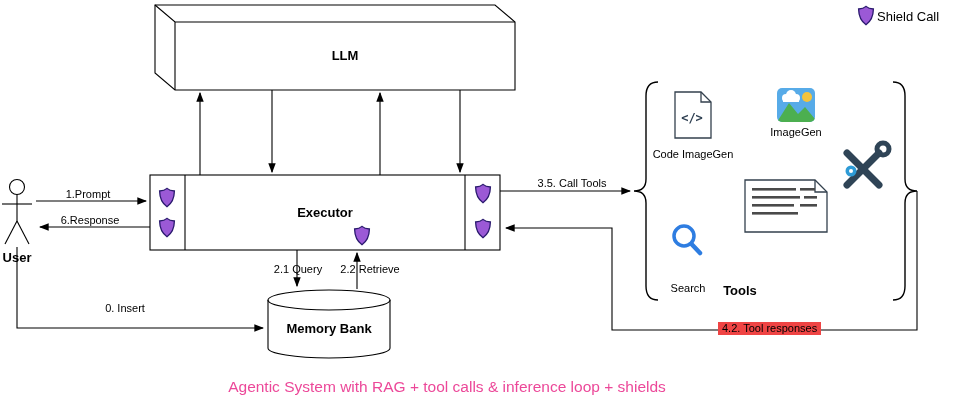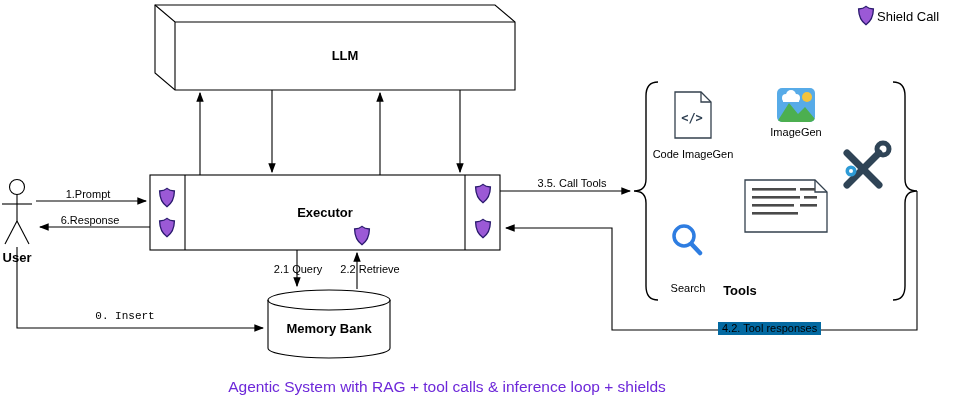--- a/index.html
+++ b/index.html
@@ -7,22 +7,22 @@
           font-family:"Liberation Sans",sans-serif;overflow:hidden;}
   .canvas > svg{position:absolute;left:0;top:0;}
   .node{fill:#fff;stroke:#000;stroke-width:1.1;}
   .edge{stroke:#000;stroke-width:1.1;fill:none;}
   .doc{fill:#fff;stroke:#33404d;stroke-width:1.3;}
   .fold{fill:none;stroke:#33404d;stroke-width:1.3;}
   .brace{fill:none;stroke:#000;stroke-width:1.4;}
   .code-glyph{font:bold 12px "DejaVu Sans Mono",monospace;fill:#2d3e50;}
   .lbl{position:absolute;font-size:11px;line-height:13px;color:#000;text-align:center;}
   .lbl.bold{font-weight:bold;font-size:13px;}
-  .lbl.bg{background:#0369a1;padding:0 4px;width:auto;}
-  .caption{position:absolute;font-size:15.5px;line-height:19px;color:#6d28d9;text-align:center;}
+  .lbl.bg{background:#ef4444;padding:0 4px;width:auto;}
+  .caption{position:absolute;font-size:15.5px;line-height:19px;color:#ec4899;text-align:center;}
 </style>
 </head>
 <body>
 
 <div class="canvas">
 
   <svg width="970" height="411" viewBox="0 0 970 411">
     <defs>
       <marker id="arr" viewBox="0 0 8 6" refX="7" refY="3" markerWidth="9" markerHeight="7" orient="auto-start-reverse">
         <path d="M0,0 L8,3 L0,6 Z" fill="#000"></path>
@@ -127,21 +127,21 @@
     </g>
   </svg>
 
   <div class="lbl bold" style="left:295px;top:48px;width:100px;font-size:13px;line-height:15px;">LLM</div>
   <div class="lbl bold" style="left:275px;top:206px;width:100px;">Executor</div>
   <div class="lbl bold" style="left:269px;top:322px;width:120px;">Memory Bank</div>
   <div class="lbl bold" style="left:-10px;top:251px;width:54px;">User</div>
 
   <div class="lbl" style="left:48px;top:188px;width:80px;">1.Prompt</div>
   <div class="lbl" style="left:46px;top:214px;width:88px;">6.Response</div>
-  <div class="lbl" style="left:85px;top:310px;width:80px;font-family:Liberation Mono, monospace;">0. Insert</div>
+  <div class="lbl" style="left:85px;top:302px;width:80px;">0. Insert</div>
   <div class="lbl" style="left:258px;top:263px;width:80px;">2.1 Query</div>
   <div class="lbl" style="left:328px;top:263px;width:84px;">2.2 Retrieve</div>
   <div class="lbl" style="left:517px;top:177px;width:110px;">3.5. Call Tools</div>
   <div class="lbl bg" style="left:718px;top:322px;">4.2. Tool responses</div>
 
   <div class="lbl" style="left:643px;top:148px;width:100px;">Code ImageGen</div>
   <div class="lbl" style="left:746px;top:126px;width:100px;">ImageGen</div>
   <div class="lbl" style="left:648px;top:259px;width:80px;margin-top:23px;">Search</div>
   <div class="lbl bold" style="left:690px;top:284px;width:100px;">Tools</div>
 

